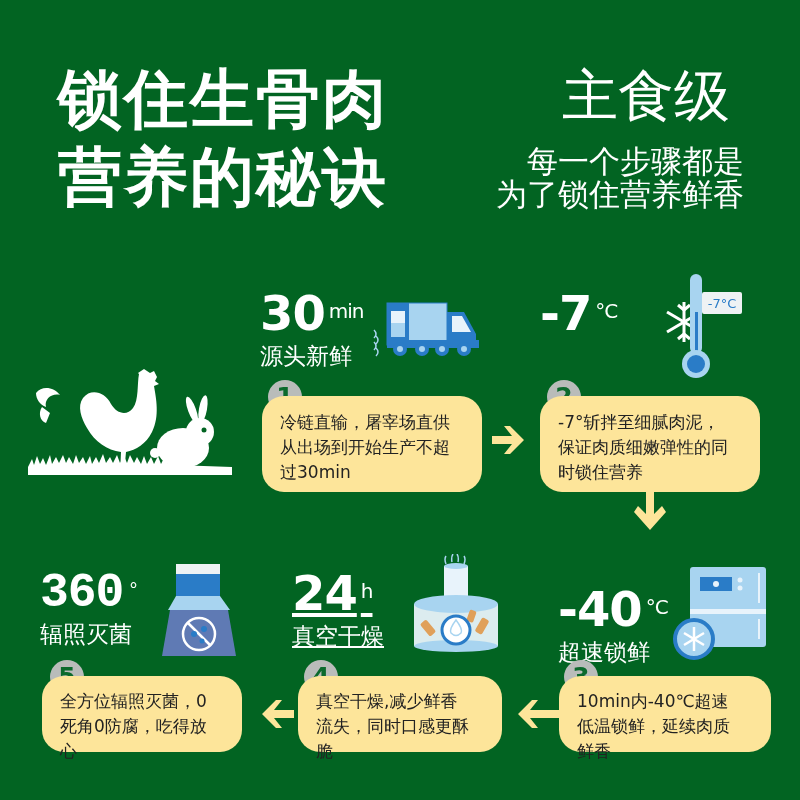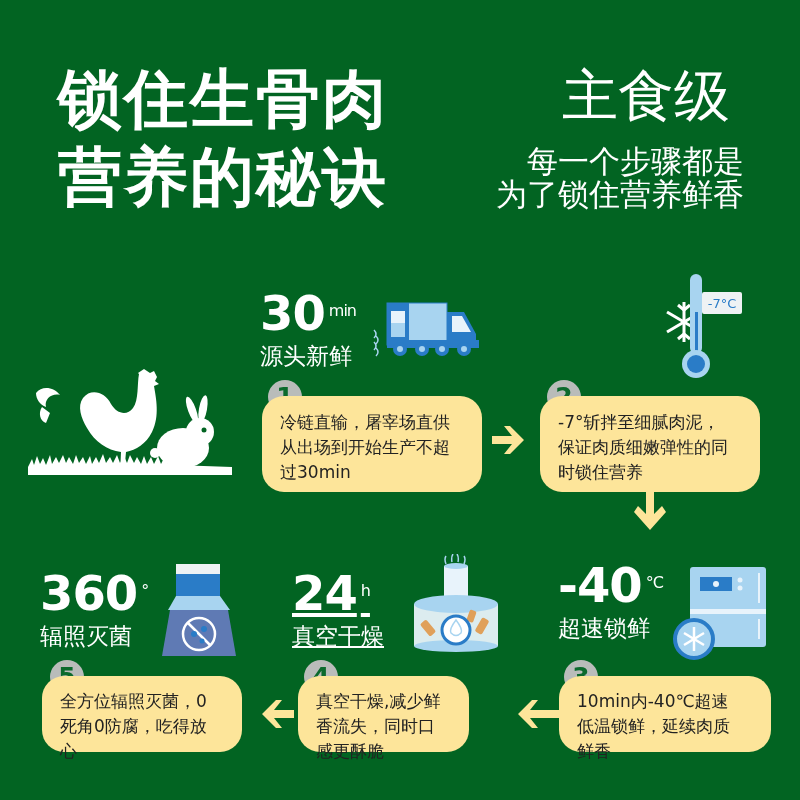--- a/index.html
+++ b/index.html
@@ -3,21 +3,21 @@
 <meta charset="utf-8">
 <style>
   html, body { margin:0; padding:0; }
   body { width:800px; height:800px; background:#026422; position:relative; overflow:hidden;
          font-family:"DejaVu Sans","Liberation Sans",sans-serif; color:#fff; }
   .abs { position:absolute; }
   .title { left:58px; top:60px; font-size:64px; font-weight:bold; line-height:78px; letter-spacing:2px; }
   .grade { left:562px; top:64px; font-size:56px; line-height:64px; }
   .sub { right:56px; top:145px; font-size:31px; line-height:33px; text-align:right; }
   .big { font-size:48px; font-weight:bold; line-height:50px; letter-spacing:-1px; }
-  .sup { font-size:16px; font-weight:normal; vertical-align:top; position:relative; top:-2px; margin-left:4px; }
+  .sup { font-size:20px; font-weight:normal; vertical-align:top; position:relative; top:-2px; margin-left:4px; }
   .label { font-size:23px; line-height:28px; margin-top:4px; }
   .card { background:#fde59a; border-radius:22px; color:#222; font-size:17px; line-height:25px; padding:10px 28px 10px 18px; box-sizing:border-box; }
   .num { width:34px; height:34px; border-radius:50%; background:#b9bcba; color:#0b6a2c; font-weight:bold; font-size:25px; line-height:34px; text-align:center; }
   .arrow { color:#fde59a; }
 </style>
 </head>
 <body>
 
 <div class="abs title">
   <div>锁住生骨肉</div>
@@ -62,20 +62,21 @@
     <circle cx="50" cy="49" r="7" fill="#2a7cc7"></circle>
       <circle cx="50" cy="49" r="3" fill="#a8d4f0"></circle>
     <circle cx="70" cy="49" r="7" fill="#2a7cc7"></circle>
       <circle cx="70" cy="49" r="3" fill="#a8d4f0"></circle>
     <circle cx="92" cy="49" r="7" fill="#2a7cc7"></circle>
       <circle cx="92" cy="49" r="3" fill="#a8d4f0"></circle>
   </svg>
 </div>
 
 <div class="abs" style="left:540px;top:288px;">
+  <div class="big"><span>-7</span><span class="sup">°C</span></div>
 </div>
 <div class="abs" style="left:660px;top:272px;">
   <svg width="90" height="110" viewBox="0 0 90 110">
     <g stroke="#fff" stroke-width="3" fill="none">
       <line x1="24" y1="30" x2="24" y2="70"></line>
         <line x1="7" y1="40" x2="41" y2="60"></line>
         <line x1="7" y1="60" x2="41" y2="40"></line>
       <path d="M18 33 l6 5 6 -5 M18 67 l6 -5 6 5"></path>
     </g>
     <rect x="30" y="2" width="12" height="80" rx="6" fill="#a8d4f0"></rect>
@@ -96,21 +97,21 @@
 </div>
 
 <div class="abs num" style="left:547px;top:380px;">2</div>
 <div class="abs card" style="left:540px;top:396px;width:220px;height:96px;padding-top:14px;">-7°斩拌至细腻肉泥，保证肉质细嫩弹性的同时锁住营养</div>
 <div class="abs" style="left:632px;top:492px;">
   <svg width="36" height="42" viewBox="0 0 36 42">
       <path d="M14 0 L22 0 L22 22 L30 14 L34 20 L18 38 L2 20 L6 14 L14 22z" fill="#fde59a"></path>
     </svg>
 </div>
 
-<div class="abs" style="left:40px;top:568px;">
+<div class="abs" style="left:40px;top:568px;font-family:Liberation Mono, monospace;">
   <div class="big"><span>360</span><span class="sup">°</span></div>
   <div class="label">辐照灭菌</div>
 </div>
 <div class="abs" style="left:154px;top:562px;">
   <svg width="90" height="96" viewBox="0 0 90 96">
     <rect x="22" y="2" width="44" height="10" fill="#eef2f4"></rect>
     <rect x="22" y="12" width="44" height="22" fill="#2a7cc7"></rect>
     <path d="M14 48 L22 34 L66 34 L76 48z" fill="#a8d4f0"></path>
     <path d="M8 94 L16 48 L74 48 L82 94z" fill="#5f7ab4"></path>
     <circle cx="45" cy="72" r="16" fill="none" stroke="#fff" stroke-width="2.5"></circle>
@@ -134,21 +135,21 @@
     <ellipse cx="46" cy="50" rx="42" ry="9" fill="#a8d4f0"></ellipse>
     <ellipse cx="46" cy="92" rx="42" ry="6" fill="#a8d4f0"></ellipse>
     <rect x="14" y="66" width="8" height="16" rx="2" transform="rotate(-40 18 74)" fill="#e0a05a"></rect>
     <rect x="68" y="64" width="8" height="16" rx="2" transform="rotate(30 72 72)" fill="#e0a05a"></rect>
     <rect x="58" y="56" width="7" height="12" rx="2" transform="rotate(20 61 62)" fill="#e0a05a"></rect>
     <circle cx="46" cy="76" r="14" fill="#fff" stroke="#2a7cc7" stroke-width="3"></circle>
     <path d="M46 66 q-7 9 -5 13 q5 5 10 0 q2 -4 -5 -13z" fill="none" stroke="#a8d4f0" stroke-width="1.5"></path>
   </svg>
 </div>
 
-<div class="abs" style="left:558px;top:560px;">
+<div class="abs" style="left:558px;top:584px;">
   <div class="big"><span>-40</span><span class="sup">°C</span></div>
   <div class="label">超速锁鲜</div>
 </div>
 <div class="abs" style="left:672px;top:565px;">
   <svg width="100" height="96" viewBox="0 0 100 96">
     <rect x="18" y="2" width="76" height="80" rx="3" fill="#a8d4f0"></rect>
     <rect x="18" y="44" width="76" height="5" fill="#e8f3fb"></rect>
     <rect x="28" y="12" width="32" height="14" fill="#2a7cc7"></rect>
     <circle cx="44" cy="19" r="3" fill="#e8f3fb"></circle>
     <circle cx="68" cy="15" r="2.5" fill="#e8f3fb"></circle>
@@ -166,21 +167,21 @@
 
 <div class="abs num" style="left:50px;top:660px;">5</div>
 <div class="abs card" style="left:42px;top:676px;width:200px;height:76px;padding-top:13px;">全方位辐照灭菌，0死角0防腐，吃得放心</div>
 <div class="abs" style="left:258px;top:696px;">
   <svg width="36" height="36" viewBox="0 0 36 36">
       <path d="M36 14 L16 14 L24 4 L18 4 L4 18 L18 32 L24 32 L16 22 L36 22z" fill="#fde59a"></path>
     </svg>
 </div>
 
 <div class="abs num" style="left:304px;top:660px;">4</div>
-<div class="abs card" style="left:298px;top:676px;width:171px;height:76px;padding-top:13px;">真空干燥,减少鲜香流失，同时口感更酥脆</div>
+<div class="abs card" style="left:298px;top:676px;width:204px;height:76px;padding-top:13px;">真空干燥,减少鲜香流失，同时口感更酥脆</div>
 <div class="abs" style="left:514px;top:696px;">
   <svg width="46" height="36" viewBox="0 0 46 36">
       <path d="M46 14 L16 14 L24 4 L18 4 L4 18 L18 32 L24 32 L16 22 L46 22z" fill="#fde59a"></path>
     </svg>
 </div>
 
 <div class="abs num" style="left:564px;top:660px;">3</div>
 <div class="abs card" style="left:559px;top:676px;width:212px;height:76px;padding-top:13px;">10min内-40℃超速低温锁鲜，延续肉质鲜香</div>
 
 </body></html>

